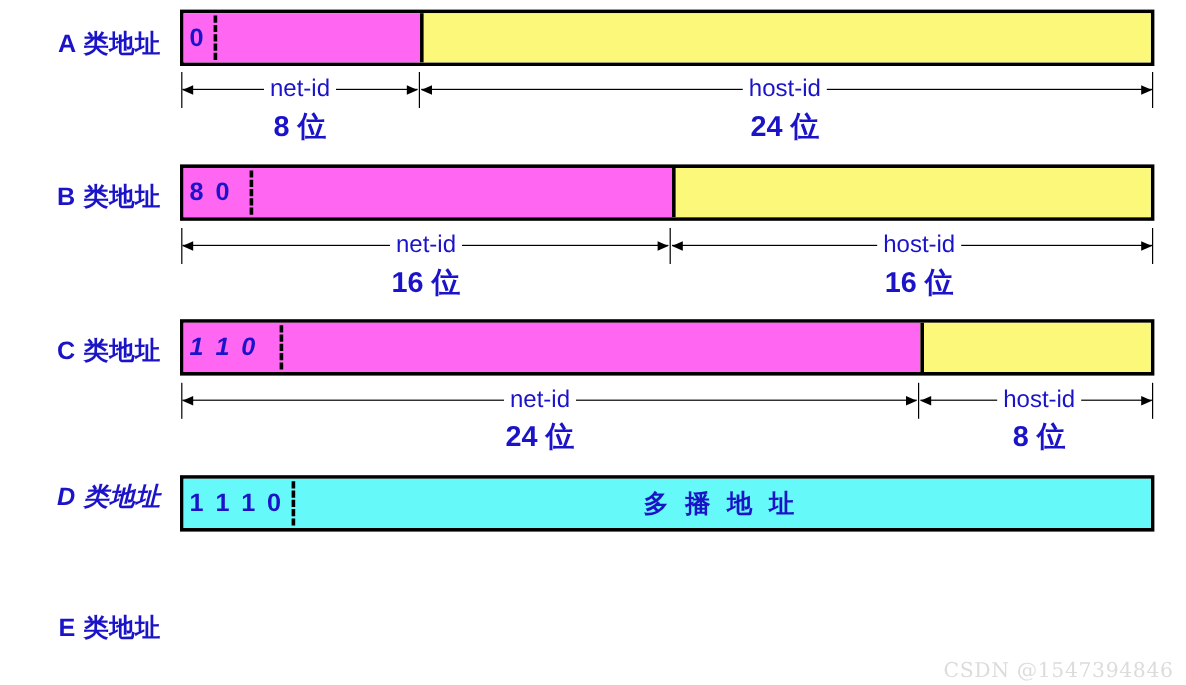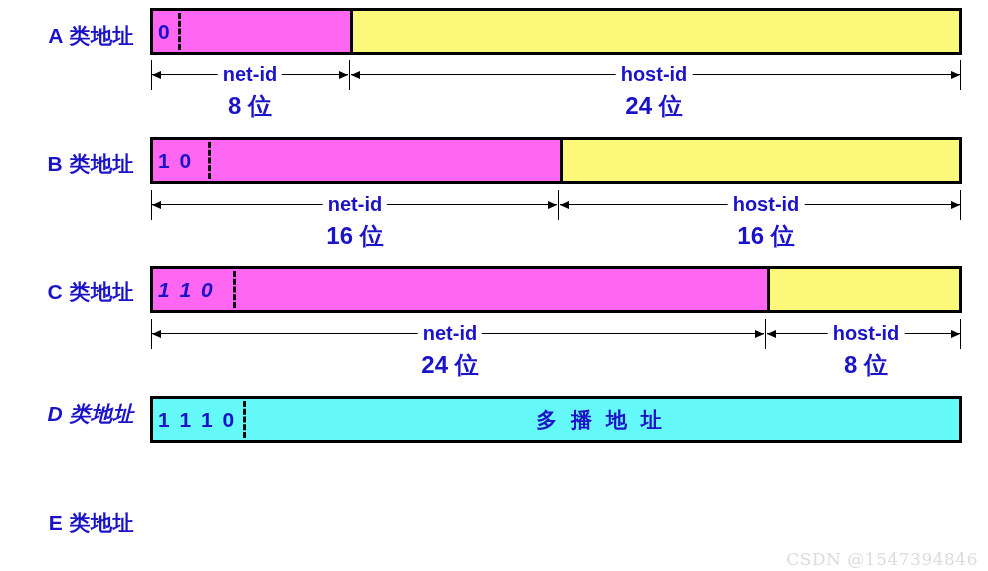--- a/index.html
+++ b/index.html
@@ -124,21 +124,21 @@
     border-right: 9px solid #000000;
   }
   .arrowline::after {
     right: 0;
     border-left: 9px solid #000000;
   }
 
   .dim-name {
     position: absolute;
     color: #1a13c8;
-    font-weight: bold;
+    font-weight: normal;
     font-size: 20px;
     white-space: nowrap;
     background: #ffffff;
     padding: 0 5px;
     transform: translate(-50%, -50%);
     line-height: 1;
   }
   .dim-bits {
     position: absolute;
     color: #1a13c8;
@@ -188,21 +188,21 @@
   <div class="dim-name" style="left:654px; top:74px;">host-id</div>
   <div class="dim-bits" style="left:654px; top:94px;">24 位</div>
 
   <div class="class-label" style="left:20px; top:150px;">B 类地址</div>
 
   <div class="bar" style="left:150px; top:137px; width:812px; height:47px;">
     <div class="seg seg-netid" style="left:0; width:407px;"></div>
     <div class="seg seg-hostid" style="left:407px; right:0;"></div>
     <div class="seg-divider" style="left:407px;"></div>
     <div class="dash" style="left:55px;"></div>
-    <div class="bits" style="left:0; width:55px;">1 0</div>
+    <div class="bits" style="left:0; width:55px;">8 0</div>
   </div>
 
   <div class="tick" style="left:151px; top:190px; height:30px;"></div>
   <div class="tick" style="left:558px; top:190px; height:30px;"></div>
   <div class="tick" style="left:960px; top:190px; height:30px;"></div>
 
   <div class="arrowline" style="left:152px; top:204px; width:405px;"></div>
   <div class="arrowline" style="left:560px; top:204px; width:400px;"></div>
 
   <div class="dim-name" style="left:355px; top:204px;">net-id</div>

